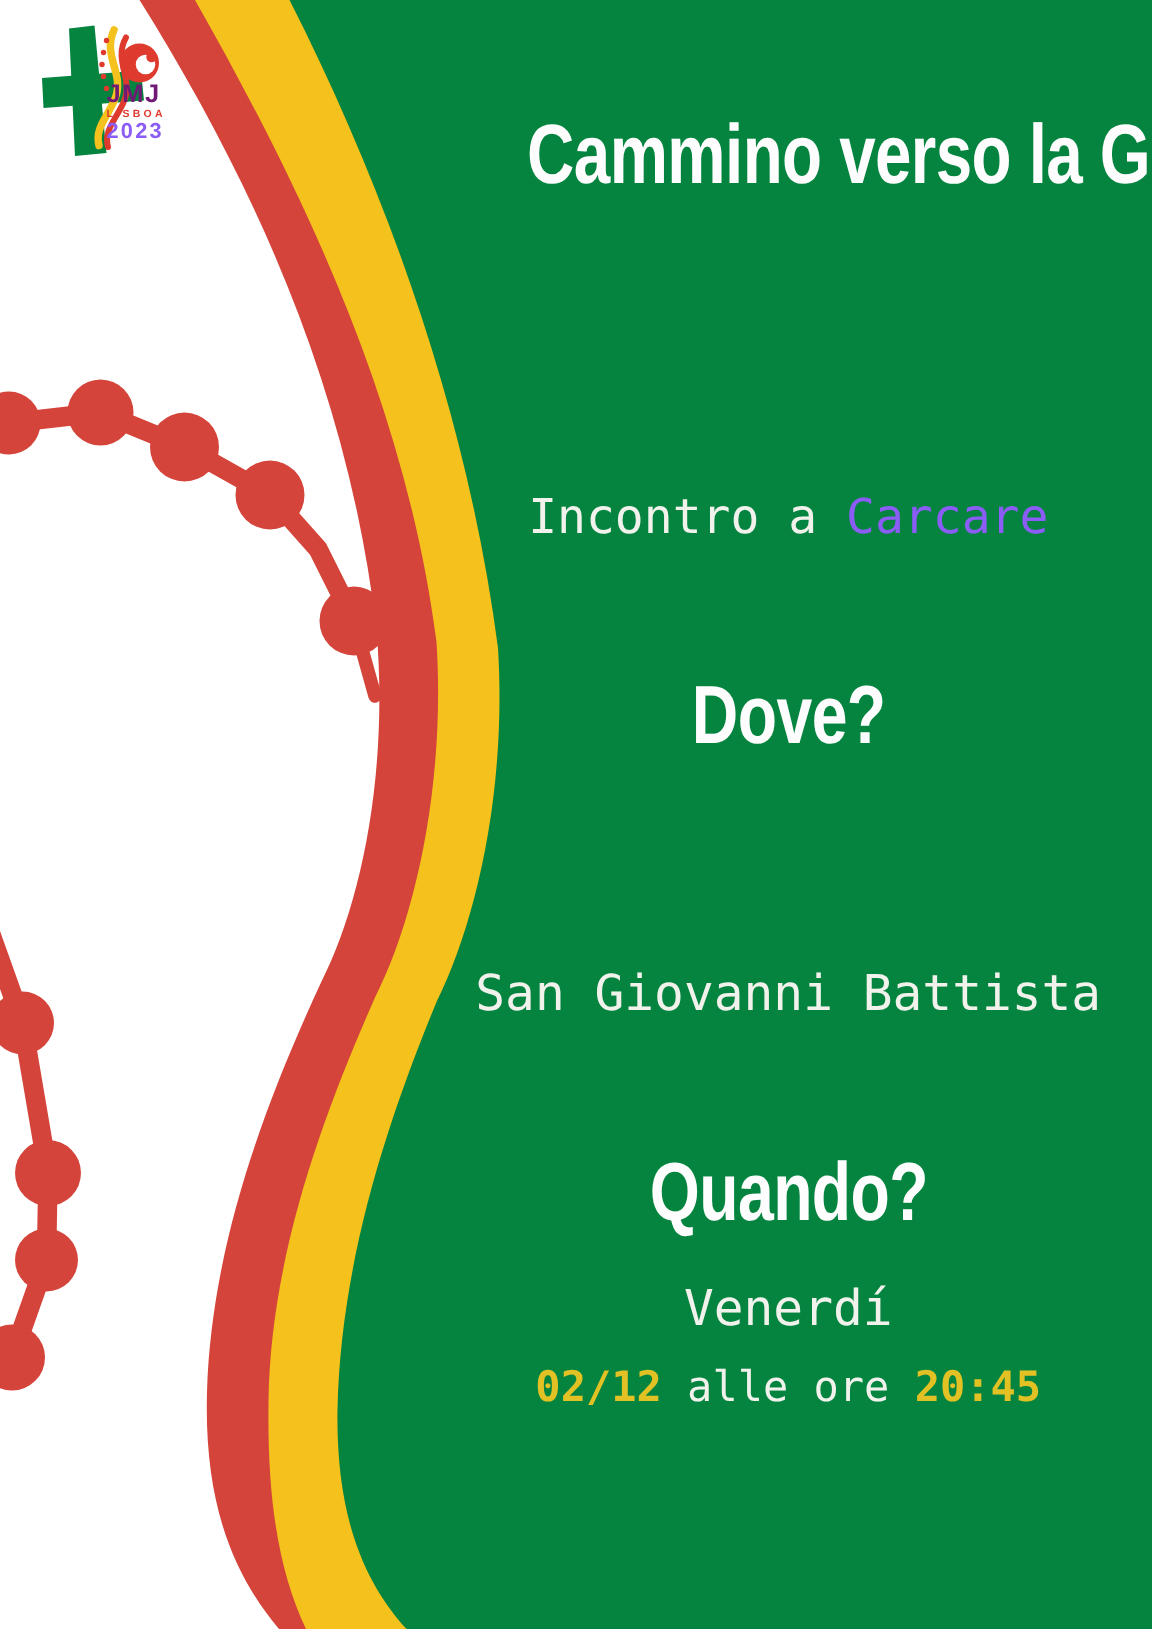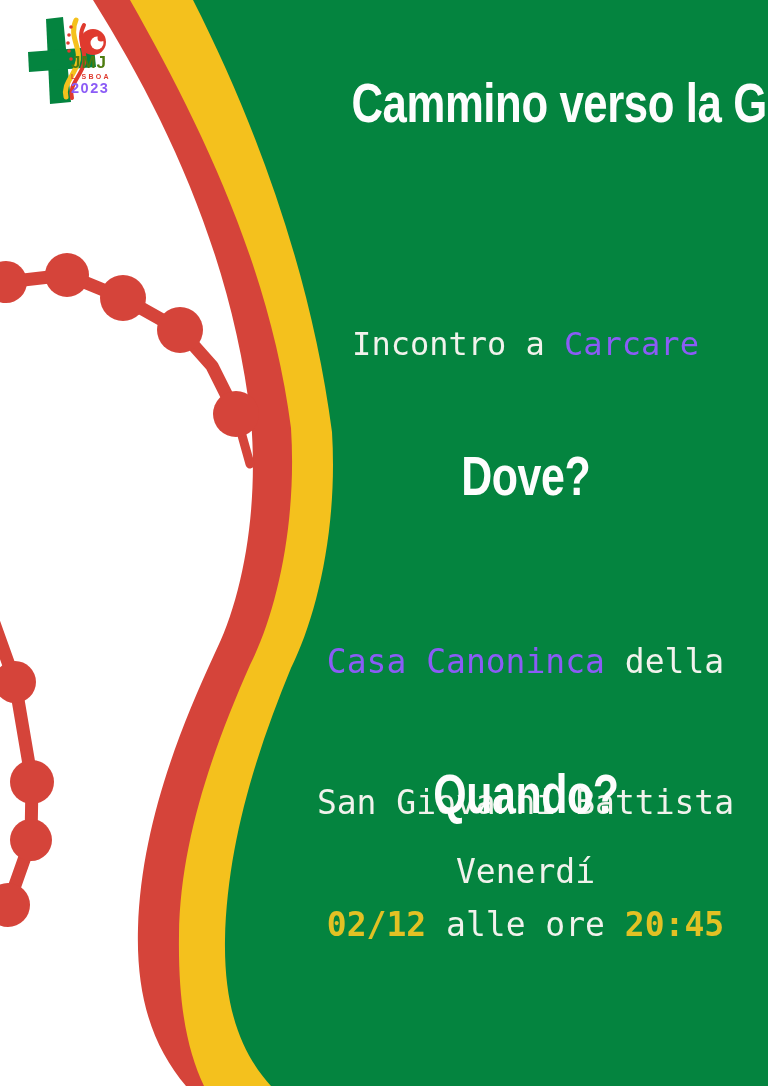--- a/index.html
+++ b/index.html
@@ -10,21 +10,21 @@
     overflow:hidden;
     background:#ffffff;
     font-family:"Liberation Sans", sans-serif;
   }
   .bg-svg{position:absolute;left:0;top:0;width:768px;height:1086px;display:block;}
 
   
   .logo{position:absolute;left:26px;top:13px;width:96px;height:100px;}
   .logo svg{position:absolute;left:0;top:0;}
   .logo-text{position:absolute;left:45px;top:41px;line-height:1;white-space:nowrap;}
-  .logo-jmj{font-size:17px;font-weight:bold;color:#4d7c0f;letter-spacing:1px;}
+  .logo-jmj{font-size:17px;font-weight:bold;color:#701a75;letter-spacing:1px;}
   .logo-lisboa{font-size:7px;font-weight:bold;color:#df3a2e;letter-spacing:2.2px;margin-top:2px;}
   .logo-2023{font-size:14.5px;font-weight:bold;color:#8b5cf6;letter-spacing:1.5px;margin-top:1px;}
 
   
   .col{position:absolute;left:283px;width:485px;text-align:center;}
   .heading{color:#fdfdfd;font-weight:bold;letter-spacing:-0.5px;}
   .cond{display:inline-block;transform:scaleX(0.78);transform-origin:50% 50%;white-space:nowrap;}
 
   .title{top:57px;font-size:56px;line-height:92px;}
   .h2{font-size:55px;line-height:56px;}
@@ -32,21 +32,21 @@
   .quando{top:766px;}
 
   .mono{
     font-family:"DejaVu Sans Mono", monospace;
     color:#f1f2ec;
     white-space:pre;
   }
   .intro{top:320px;font-size:32px;line-height:48px;}
   .where{top:544px;font-size:33px;line-height:47px;}
   .day{top:848px;font-size:33px;line-height:47px;}
-  .dateline{top:901px;font-size:33px;line-height:47px;}
+  .dateline{top:901px;font-size:28px;line-height:47px;}
   .yellow{color:#8b5cf6;}
   .yellow-bold{color:#e2c124;font-weight:bold;}
 </style>
 </head>
 <body>
 
 <div class="poster">
 
   <svg class="bg-svg" viewBox="0 0 768 1086" aria-hidden="true">
     <rect x="0" y="0" width="768" height="1086" fill="#ffffff"></rect>
@@ -119,21 +119,20 @@
     <div><span class="cond">Cammino verso la GMG</span></div>
   </div>
 
   <div class="col intro mono"><span>Incontro a </span><span class="yellow">Carcare</span></div>
 
   <div class="col dove heading h2">
     <span class="cond">Dove?</span>
   </div>
 
   <div class="col where mono">
-    <div><span class="yellow">Casa Canoninca</span><span> della</span></div>
     <div>San Giovanni Battista</div>
   </div>
 
   <div class="col quando heading h2">
     <span class="cond">Quando?</span>
   </div>
 
   <div class="col day mono">Venerdí</div>
 
   <div class="col dateline mono"><span class="yellow-bold">02/12</span><span> alle ore </span><span class="yellow-bold">20:45</span></div>

